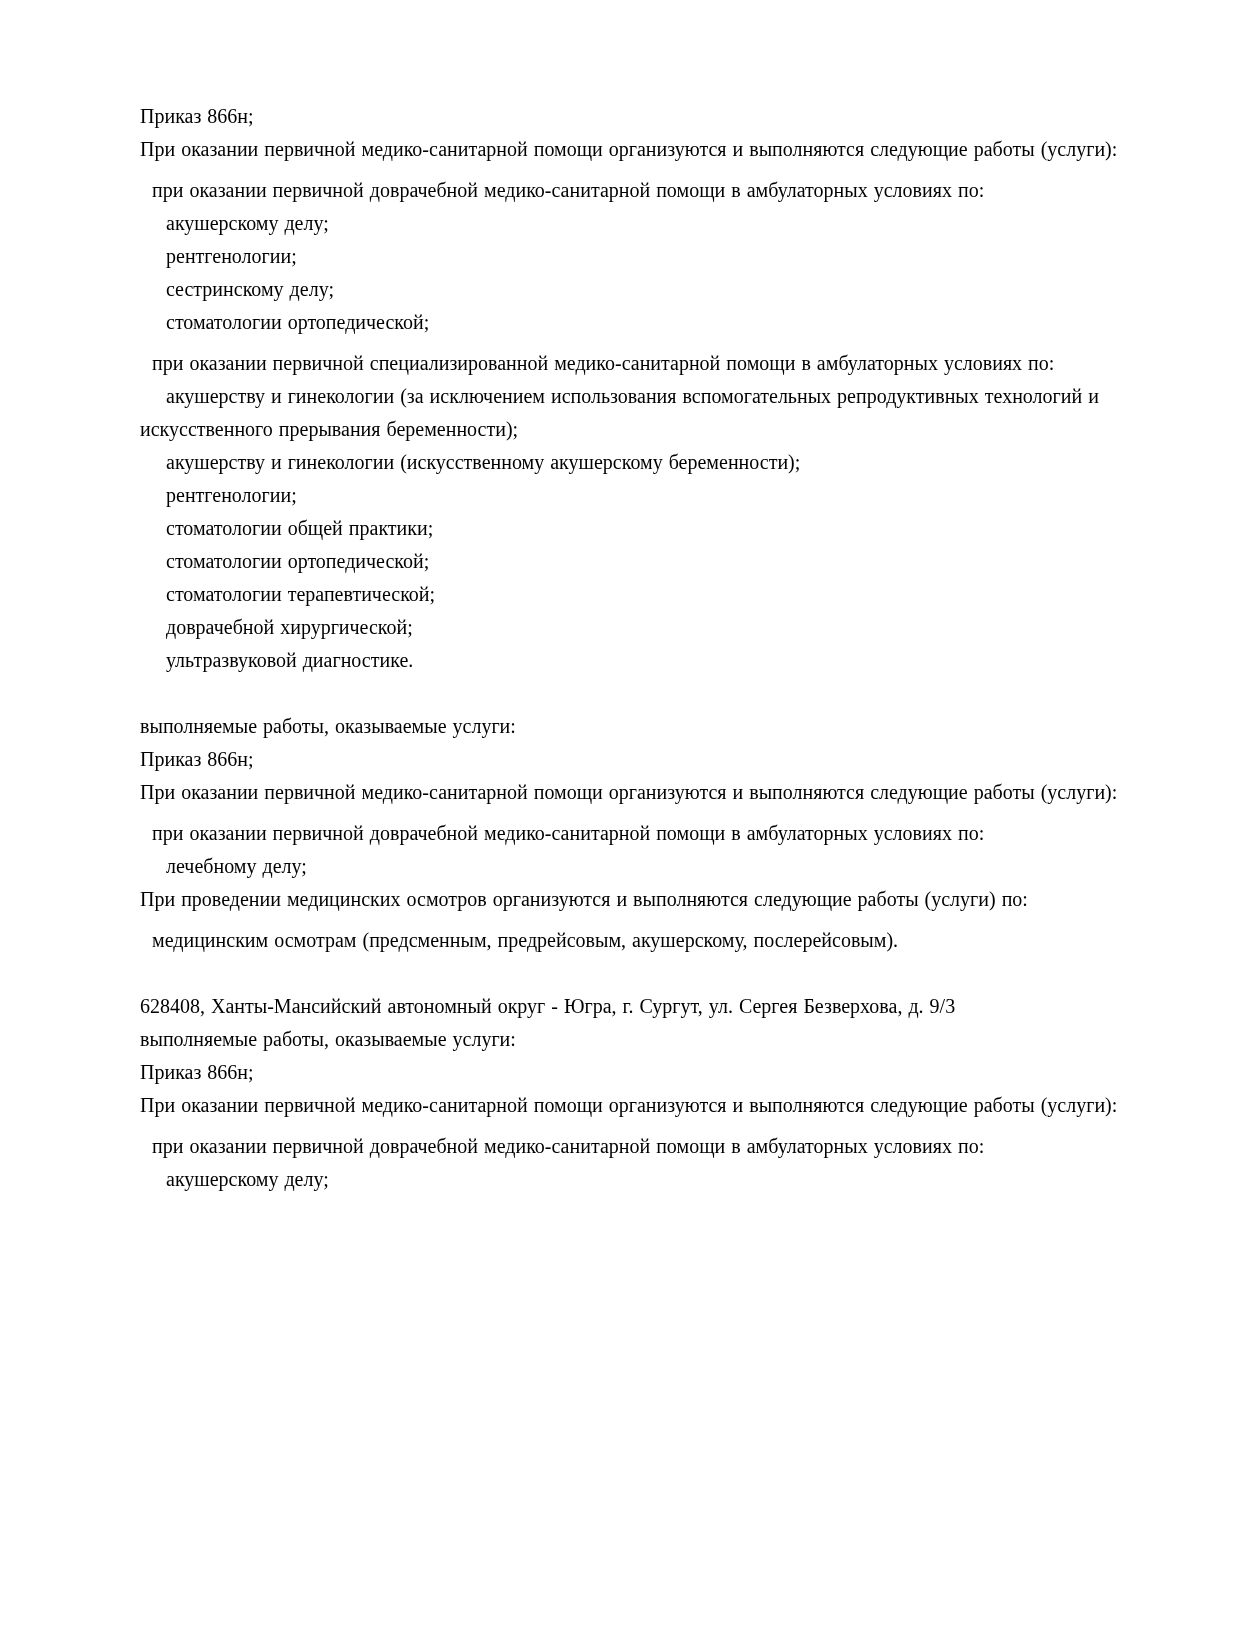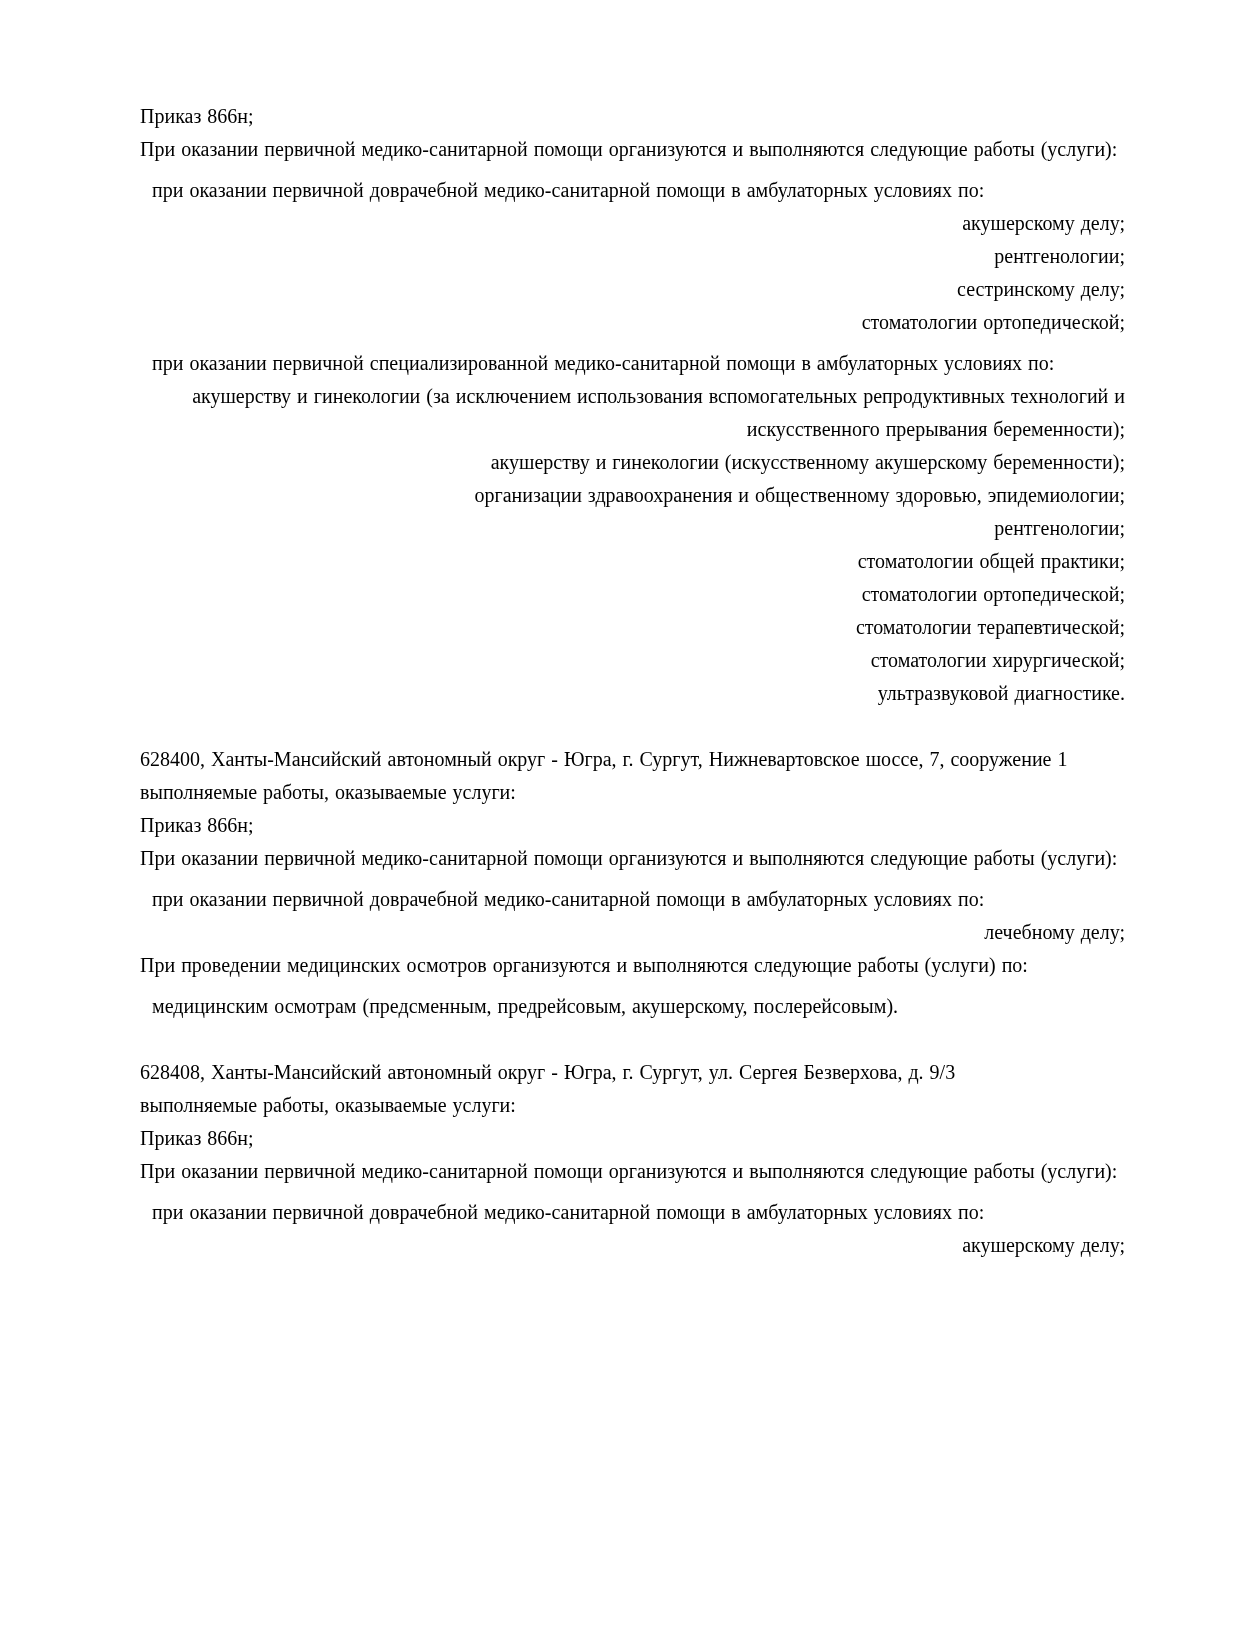--- a/index.html
+++ b/index.html
@@ -20,49 +20,47 @@
     color: #000000;
     overflow: hidden;
   }
   .para {
     margin: 0;
     text-indent: 0;
     word-spacing: 1px;
   }
   .indent-0 { text-indent: 0; }
   .indent-1 { text-indent: 12px; margin-top: 8px; }
-  .indent-2 { text-indent: 26px; text-align: right; }
+  .indent-2 { text-indent: 26px; }
   .blank-line {
     height: 33px;
   }
 </style>
 </head>
 <body>
 
 <div class="page">
   <div>
       <div class="para indent-0">Приказ 866н;</div>
       <div class="para indent-0">При оказании первичной медико-санитарной помощи организуются и выполняются следующие работы (услуги):</div>
       <div class="para indent-1">при оказании первичной доврачебной медико-санитарной помощи в амбулаторных условиях по:</div>
       <div class="para indent-2">акушерскому делу;</div>
       <div class="para indent-2">рентгенологии;</div>
       <div class="para indent-2">сестринскому делу;</div>
       <div class="para indent-2">стоматологии ортопедической;</div>
       <div class="para indent-1">при оказании первичной специализированной медико-санитарной помощи в амбулаторных условиях по:</div>
       <div class="para indent-2">акушерству и гинекологии (за исключением использования вспомогательных репродуктивных технологий и искусственного прерывания беременности);</div>
       <div class="para indent-2">акушерству и гинекологии (искусственному акушерскому беременности);</div>
-      <div class="para indent-2">организации здравоохранения и общественному здоровью, эпидемиологии;</div>
       <div class="para indent-2">рентгенологии;</div>
       <div class="para indent-2">стоматологии общей практики;</div>
       <div class="para indent-2">стоматологии ортопедической;</div>
       <div class="para indent-2">стоматологии терапевтической;</div>
-      <div class="para indent-2">стоматологии хирургической;</div>
+      <div class="para indent-2">доврачебной хирургической;</div>
       <div class="para indent-2">ультразвуковой диагностике.</div>
       <div class="blank-line"></div>
-      <div class="para indent-0">628400, Ханты-Мансийский автономный округ - Югра, г. Сургут, Нижневартовское шоссе, 7, сооружение 1</div>
       <div class="para indent-0">выполняемые работы, оказываемые услуги:</div>
       <div class="para indent-0">Приказ 866н;</div>
       <div class="para indent-0">При оказании первичной медико-санитарной помощи организуются и выполняются следующие работы (услуги):</div>
       <div class="para indent-1">при оказании первичной доврачебной медико-санитарной помощи в амбулаторных условиях по:</div>
       <div class="para indent-2">лечебному делу;</div>
       <div class="para indent-0">При проведении медицинских осмотров организуются и выполняются следующие работы (услуги) по:</div>
       <div class="para indent-1">медицинским осмотрам (предсменным, предрейсовым, акушерскому, послерейсовым).</div>
       <div class="blank-line"></div>
       <div class="para indent-0">628408, Ханты-Мансийский автономный округ - Югра, г. Сургут, ул. Сергея Безверхова, д. 9/3</div>
       <div class="para indent-0">выполняемые работы, оказываемые услуги:</div>

